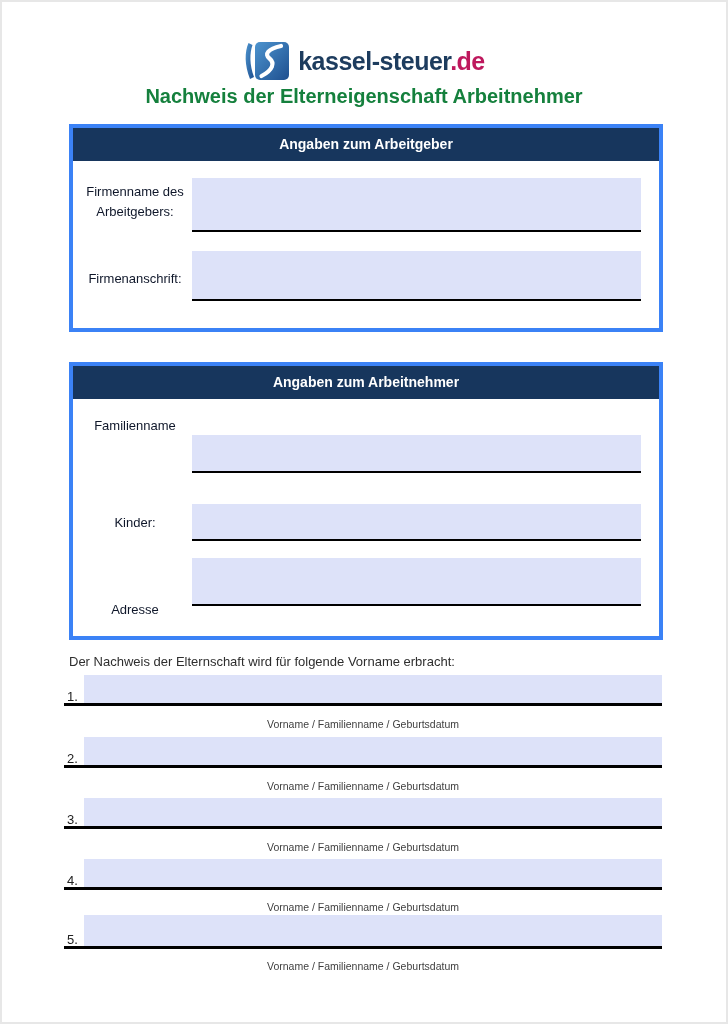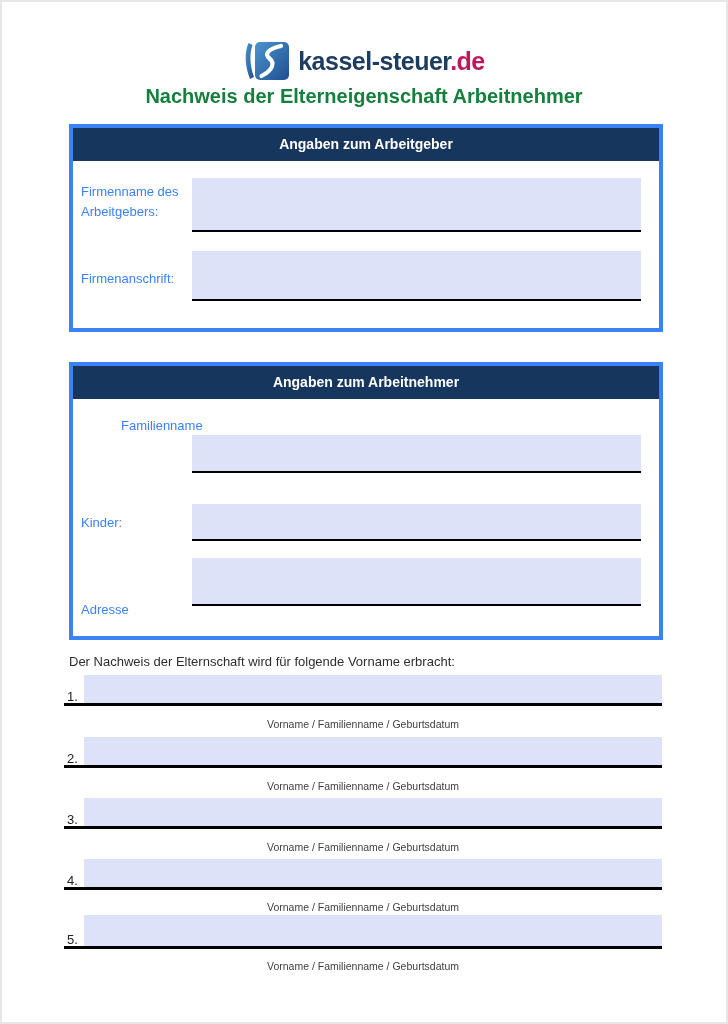--- a/index.html
+++ b/index.html
@@ -25,21 +25,21 @@
   .box { position:absolute; left:67px; width:594px; border:4px solid #3b82f6; background:#fff; }
   .box-employer { top:122px; height:208px; }
   .box-employee { top:360px; height:278px; }
   .box-header {
     position:absolute; top:0; left:0; width:100%; height:33px;
     background:#17365d; color:#fff; font-size:14px; font-weight:bold;
     text-align:center; line-height:33px;
   }
   .flabel {
     position:absolute; left:8px; width:108px;
-    font-size:13px; color:#3b82f6; line-height:1.55;
+    font-size:13px; color:#0f172a; line-height:1.55;text-align:center;
   }
   .ffield {
     position:absolute; left:119px; width:449px;
     background:#dde2f9; border-bottom:2px solid #000;
   }
   
   .intro {
     position:absolute; left:67px; top:652px;
     font-size:13px; color:#2e2e2e;
   }
@@ -84,21 +84,21 @@
   <section class="box box-employer">
     <div class="box-header">Angaben zum Arbeitgeber</div>
     <div class="flabel" style="top:54px;">Firmenname des Arbeitgebers:</div>
     <div class="ffield" style="top:50px;height:54px;"></div>
     <div class="flabel" style="top:141px;">Firmenanschrift:</div>
     <div class="ffield" style="top:123px;height:50px;"></div>
   </section>
 
   <section class="box box-employee">
     <div class="box-header">Angaben zum Arbeitnehmer</div>
-    <div class="flabel" style="top:50px;margin-left:40px;">Familienname</div>
+    <div class="flabel" style="top:50px;">Familienname</div>
     <div class="ffield" style="top:69px;height:38px;"></div>
     <div class="flabel" style="top:147px;">Kinder:</div>
     <div class="ffield" style="top:138px;height:37px;"></div>
     <div class="flabel" style="top:226px;margin-top:8px;">Adresse</div>
     <div class="ffield" style="top:192px;height:48px;"></div>
   </section>
 
   <div class="intro">Der Nachweis der Elternschaft wird für folgende Vorname erbracht:</div>
 
   <div class="child-row" style="top:673px;">

